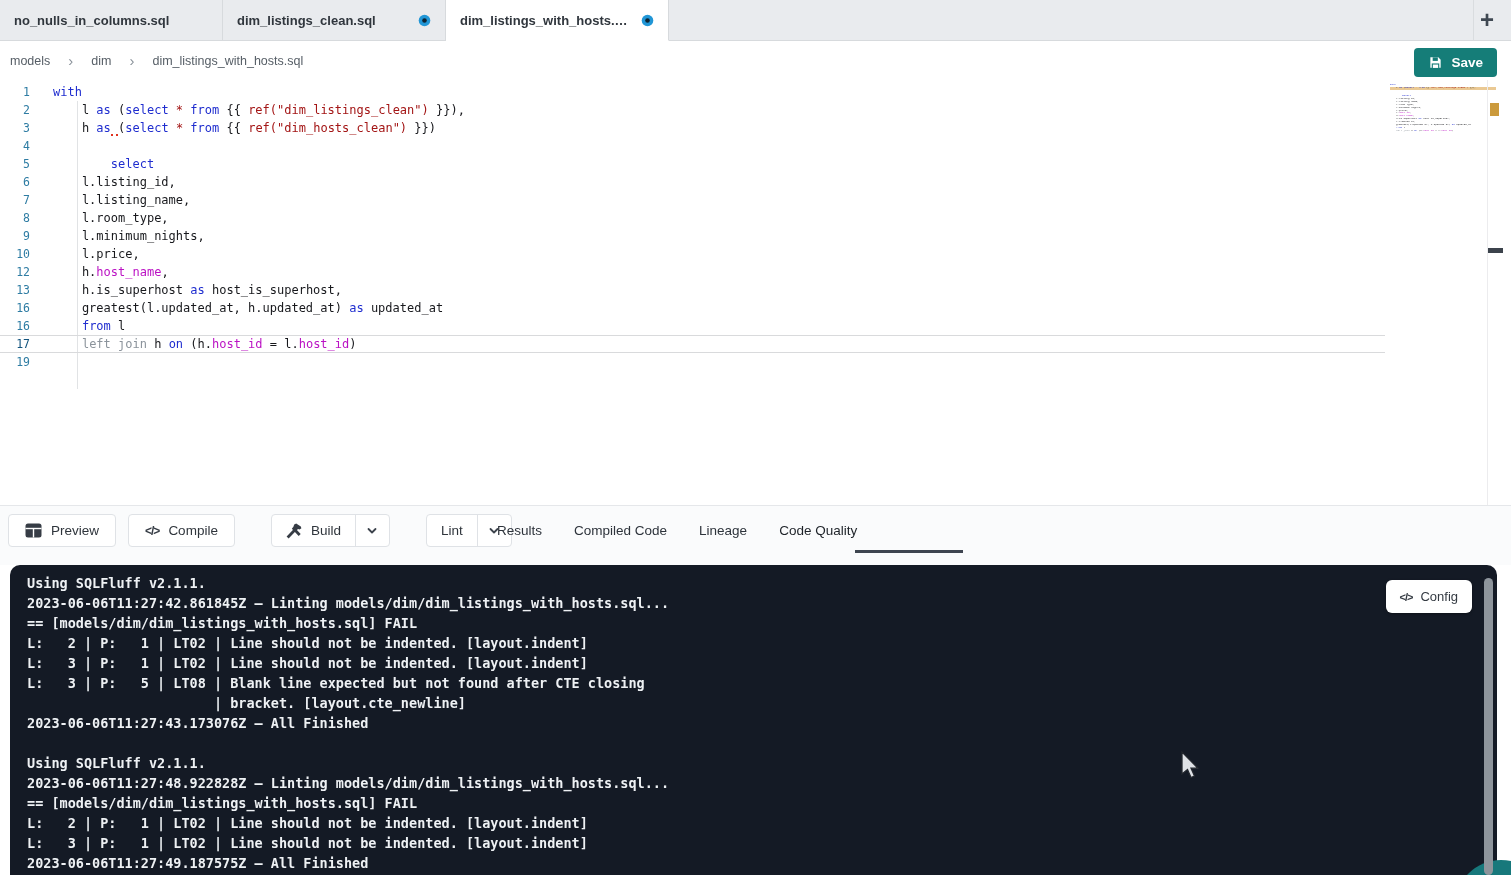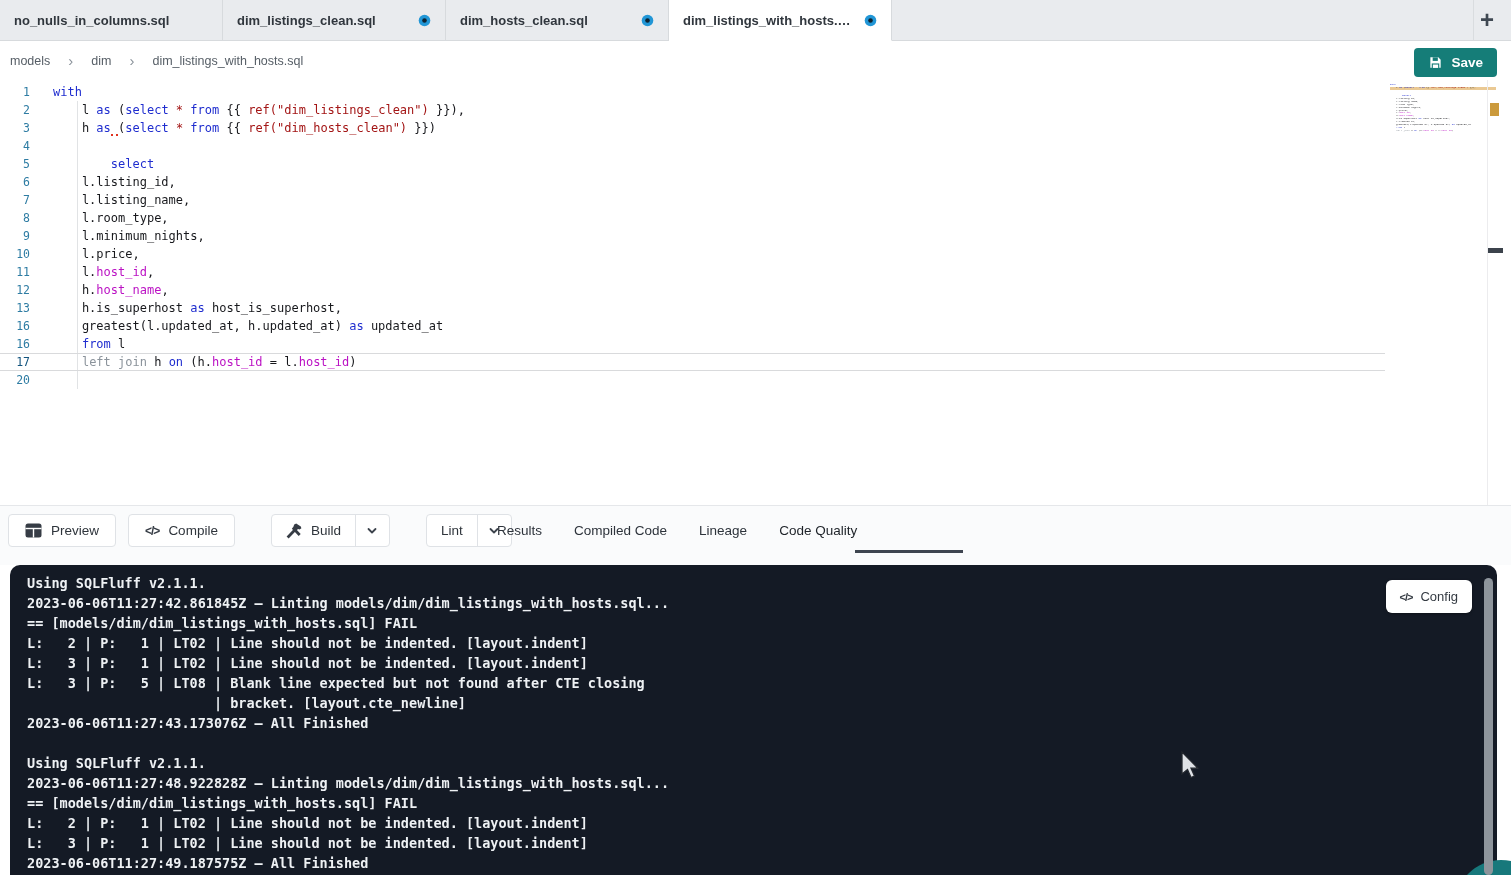--- a/index.html
+++ b/index.html
@@ -95,29 +95,20 @@
         </div>
         <div class="tab">
           <span class="tab-label">dim_listings_clean.sql</span>
           <span class="mod-dot">
             <svg width="13" height="13" viewBox="0 0 13 13">
               <circle cx="6.5" cy="6.5" r="5.8" fill="#2196d6"></circle>
               <circle cx="6.5" cy="6.5" r="2.3" fill="#0d2331"></circle>
             </svg>
           </span>
         </div>
-        <div class="tab">
-          <span class="tab-label">dim_hosts_clean.sql</span>
-          <span class="mod-dot">
-            <svg width="13" height="13" viewBox="0 0 13 13">
-              <circle cx="6.5" cy="6.5" r="5.8" fill="#2196d6"></circle>
-              <circle cx="6.5" cy="6.5" r="2.3" fill="#0d2331"></circle>
-            </svg>
-          </span>
-        </div>
         <div class="tab active">
           <span class="tab-label">dim_listings_with_hosts.sql</span>
           <span class="mod-dot">
             <svg width="13" height="13" viewBox="0 0 13 13">
               <circle cx="6.5" cy="6.5" r="5.8" fill="#2196d6"></circle>
               <circle cx="6.5" cy="6.5" r="2.3" fill="#0d2331"></circle>
             </svg>
           </span>
         </div>
       </div>
@@ -153,27 +144,26 @@
         <div class="code-line"><span class="ln">1</span><span class="lc"><span class="tk-k">with</span></span></div>
         <div class="code-line"><span class="ln">2</span><span class="lc"><span class="tk-p">    l </span><span class="tk-k">as</span><span class="tk-p"> (</span><span class="tk-k">select</span><span class="tk-p"> </span><span class="tk-s">*</span><span class="tk-p"> </span><span class="tk-k">from</span><span class="tk-p"> {{ </span><span class="tk-s">ref("dim_listings_clean")</span><span class="tk-p"> }}),</span></span></div>
         <div class="code-line"><span class="ln">3</span><span class="lc"><span class="tk-p">    h </span><span class="tk-k">as</span><span class="tk-sq"> </span><span class="tk-p">(</span><span class="tk-k">select</span><span class="tk-p"> </span><span class="tk-s">*</span><span class="tk-p"> </span><span class="tk-k">from</span><span class="tk-p"> {{ </span><span class="tk-s">ref("dim_hosts_clean")</span><span class="tk-p"> }})</span></span></div>
         <div class="code-line"><span class="ln">4</span><span class="lc"></span></div>
         <div class="code-line"><span class="ln">5</span><span class="lc"><span class="tk-p">        </span><span class="tk-k">select</span></span></div>
         <div class="code-line"><span class="ln">6</span><span class="lc"><span class="tk-p">    l.listing_id,</span></span></div>
         <div class="code-line"><span class="ln">7</span><span class="lc"><span class="tk-p">    l.listing_name,</span></span></div>
         <div class="code-line"><span class="ln">8</span><span class="lc"><span class="tk-p">    l.room_type,</span></span></div>
         <div class="code-line"><span class="ln">9</span><span class="lc"><span class="tk-p">    l.minimum_nights,</span></span></div>
         <div class="code-line"><span class="ln">10</span><span class="lc"><span class="tk-p">    l.price,</span></span></div>
-        <div class="code-line"><span class="ln">11</span><span class="lc"><span class="tk-p">    l.</span><span class="tk-v">host_id</span><span class="tk-p">,</span></span></div>
         <div class="code-line"><span class="ln">12</span><span class="lc"><span class="tk-p">    h.</span><span class="tk-v">host_name</span><span class="tk-p">,</span></span></div>
         <div class="code-line"><span class="ln">13</span><span class="lc"><span class="tk-p">    h.is_superhost </span><span class="tk-k">as</span><span class="tk-p"> host_is_superhost,</span></span></div>
         <div class="code-line"><span class="ln">16</span><span class="lc"><span class="tk-p">    greatest(l.updated_at, h.updated_at) </span><span class="tk-k">as</span><span class="tk-p"> updated_at</span></span></div>
         <div class="code-line"><span class="ln">16</span><span class="lc"><span class="tk-p">    </span><span class="tk-k">from</span><span class="tk-p"> l</span></span></div>
         <div class="code-line cur"><span class="ln">17</span><span class="lc"><span class="tk-p">    </span><span class="tk-g">left join</span><span class="tk-p"> h </span><span class="tk-k">on</span><span class="tk-p"> (h.</span><span class="tk-v">host_id</span><span class="tk-p"> = l.</span><span class="tk-v">host_id</span><span class="tk-p">)</span></span></div>
-        <div class="code-line"><span class="ln">20</span><span class="lc"></span></div>
+        <div class="code-line"><span class="ln">19</span><span class="lc"></span></div>
       </div>
     <div class="minimap">
         <div class="mini-line"><span class="tk-k">with</span></div>
         <div class="mini-line warn"><span class="tk-p">    l </span><span class="tk-k">as</span><span class="tk-p"> (</span><span class="tk-k">select</span><span class="tk-p"> </span><span class="tk-s">*</span><span class="tk-p"> </span><span class="tk-k">from</span><span class="tk-p"> {{ </span><span class="tk-s">ref("dim_listings_clean")</span><span class="tk-p"> }}),</span></div>
         <div class="mini-line"><span class="tk-sq"> </span></div>
         <div class="mini-line"></div>
         <div class="mini-line"><span class="tk-p">        </span><span class="tk-k">select</span></div>
         <div class="mini-line"><span class="tk-p">    l.listing_id,</span></div>
         <div class="mini-line"><span class="tk-p">    l.listing_name,</span></div>
         <div class="mini-line"><span class="tk-p">    l.room_type,</span></div>

